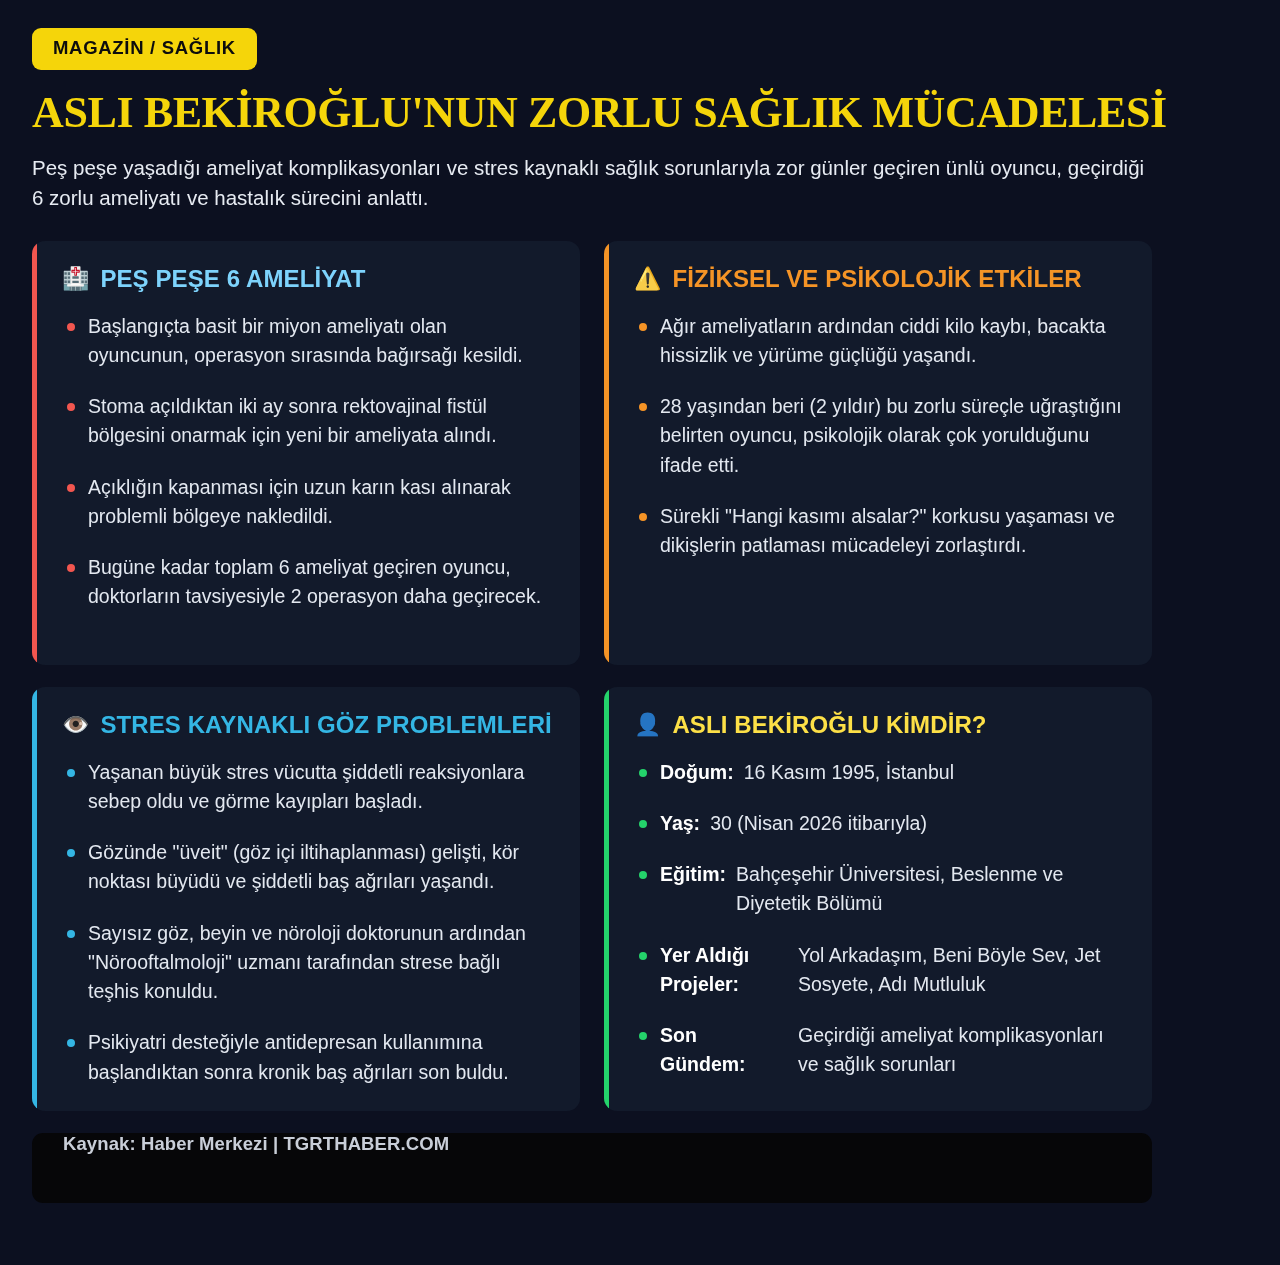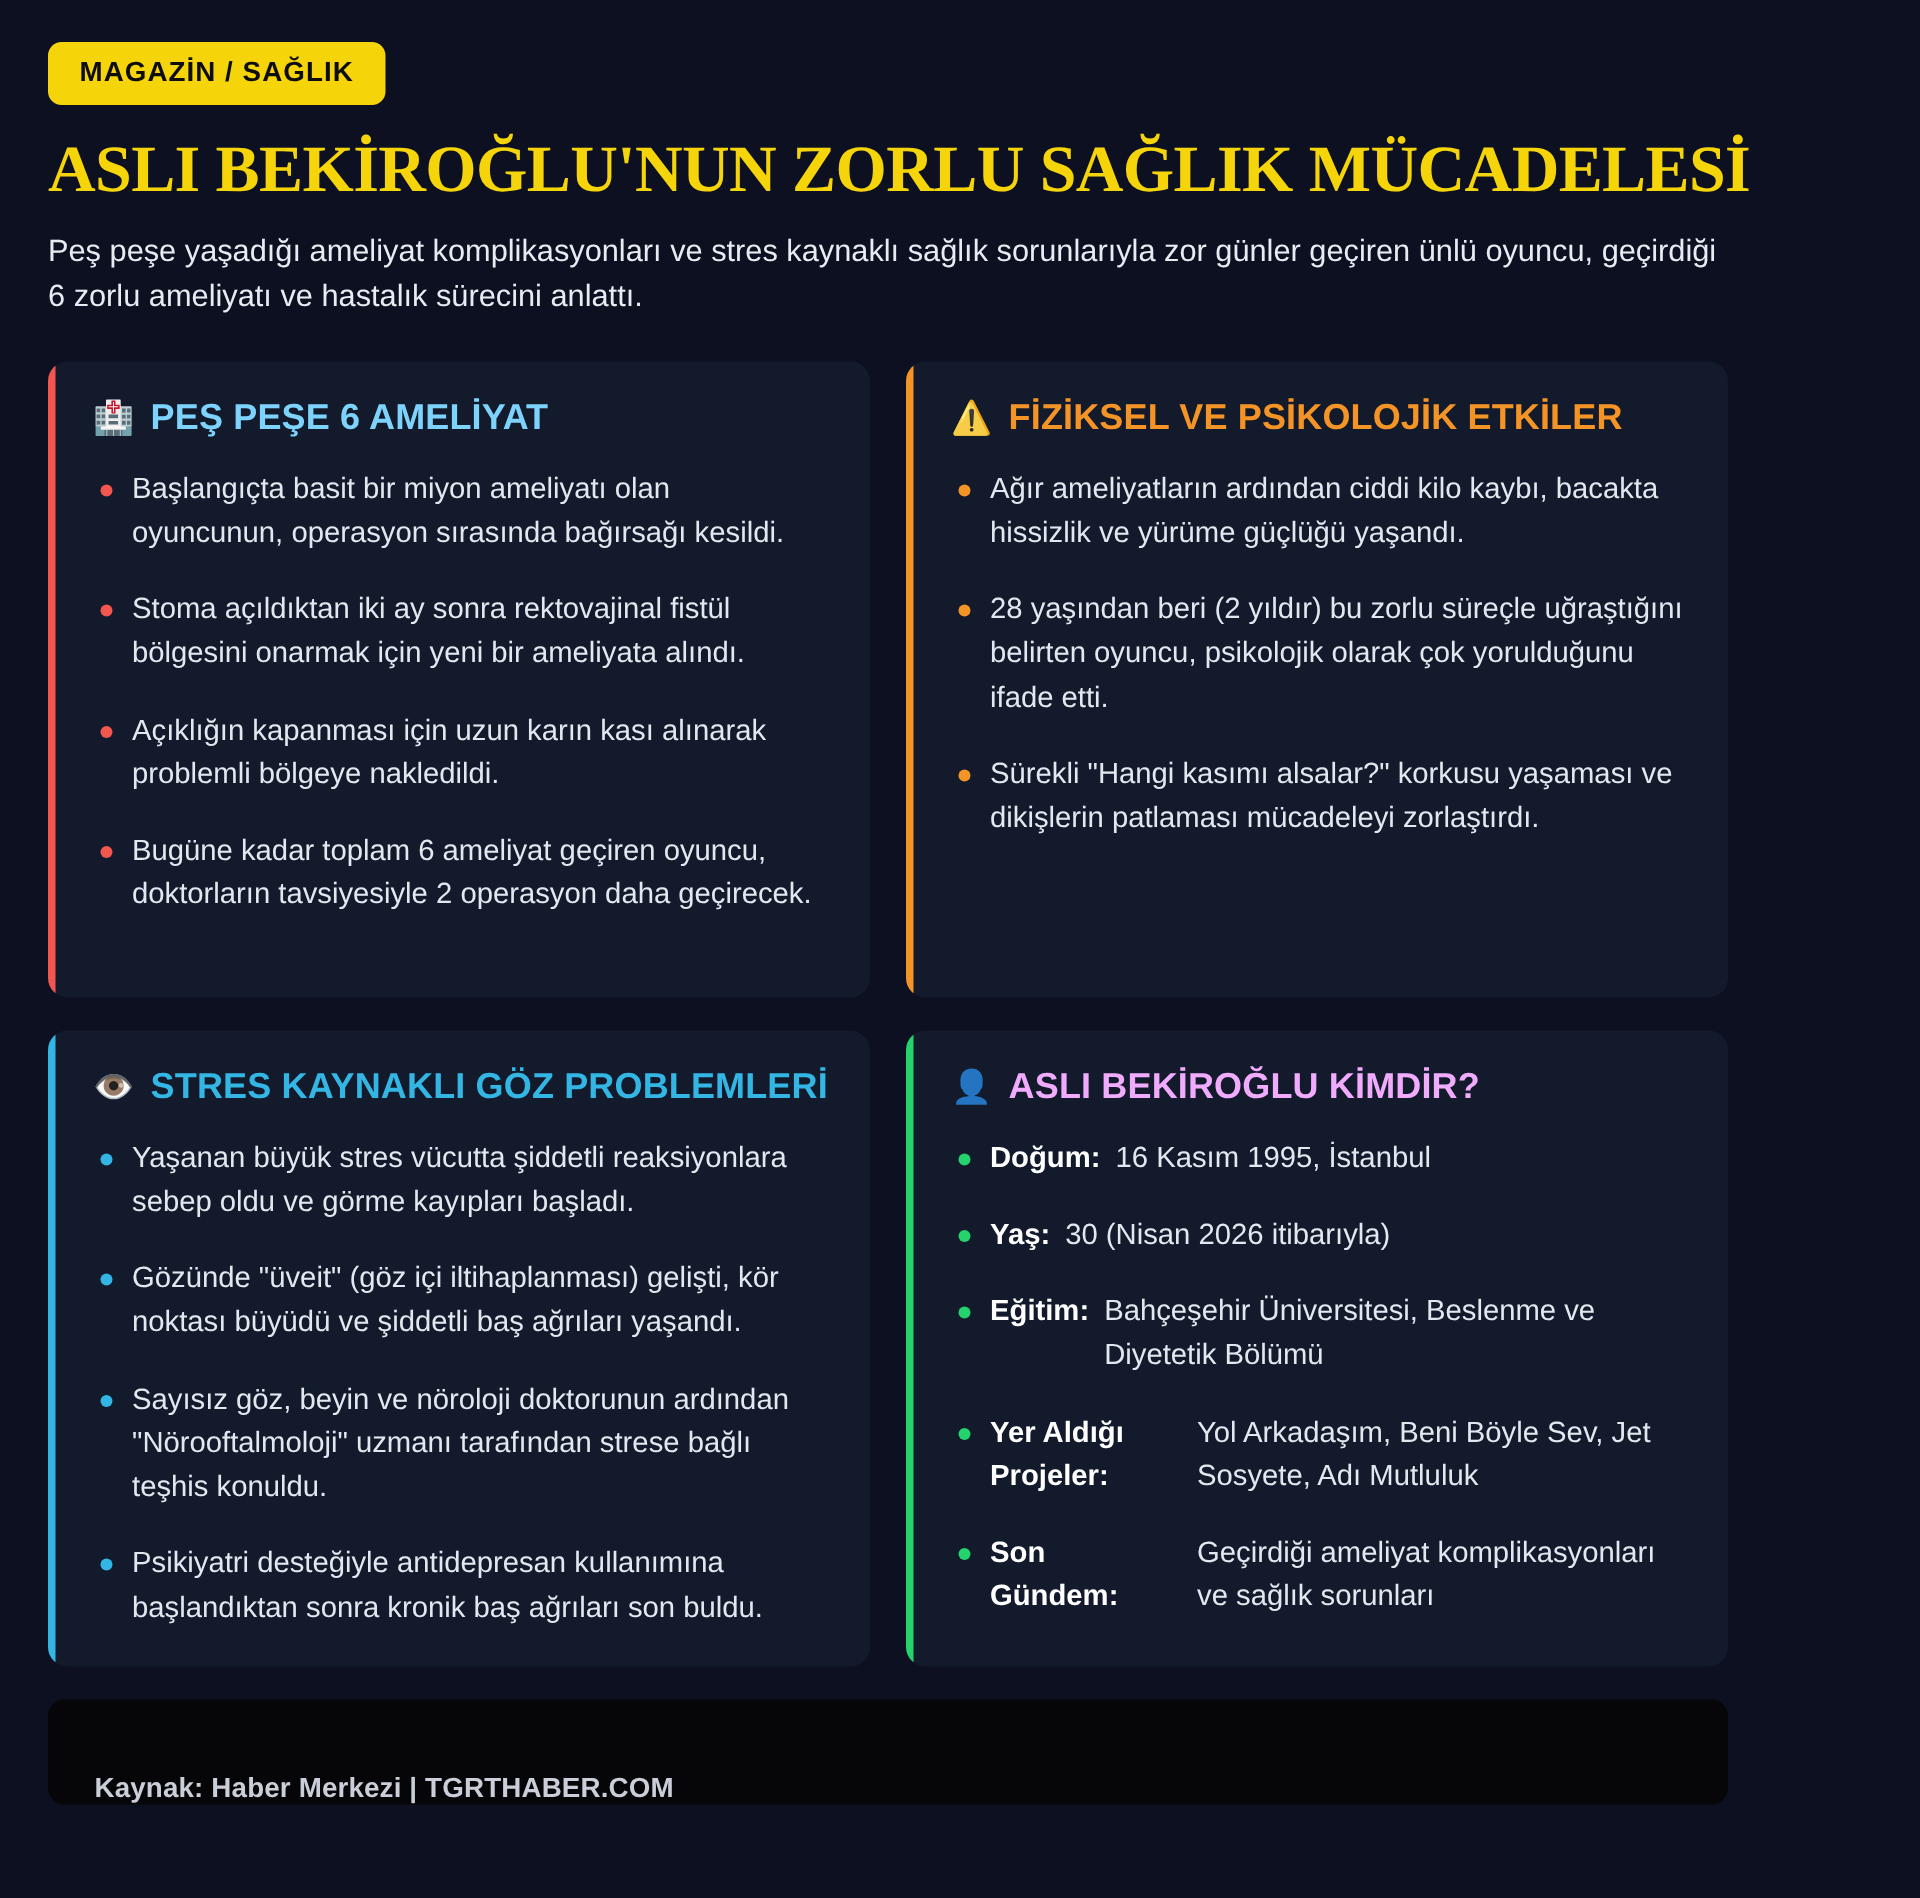--- a/index.html
+++ b/index.html
@@ -153,21 +153,21 @@
   }
   ul.bio li.stack .bio-value { padding-left: 12px; }
 
   
   .footer {
     margin-top: 22px;
     background: #060608;
     border-radius: 11px;
     height: 70px;
     display: flex;
-    align-items: flex-end;
+    align-items: flex-start;
     padding-left: 31px;
   }
   .footer-text {
     color: #c9ced8;
     font-size: 18.5px;
     font-weight: bold;
     letter-spacing: 0.1px;
   }
 </style>
 </head>
@@ -221,21 +221,21 @@
         <li><span class="dot" style="background:#34b6e4"></span><span>Gözünde "üveit" (göz içi iltihaplanması) gelişti, kör noktası büyüdü ve şiddetli baş ağrıları yaşandı.</span></li>
         <li><span class="dot" style="background:#34b6e4"></span><span>Sayısız göz, beyin ve nöroloji doktorunun ardından "Nörooftalmoloji" uzmanı tarafından strese bağlı teşhis konuldu.</span></li>
         <li><span class="dot" style="background:#34b6e4"></span><span>Psikiyatri desteğiyle antidepresan kullanımına başlandıktan sonra kronik baş ağrıları son buldu.</span></li>
       </ul>
     </div>
 
     <div class="card">
       <div class="accent" style="background:#24d36b"></div>
       <div class="card-head">
         <span class="emoji">👤</span>
-        <span class="card-title" style="color:#f0abfc">ASLI BEKİROĞLU KİMDİR?</span>
+        <span class="card-title" style="color:#fde047">ASLI BEKİROĞLU KİMDİR?</span>
       </div>
       <ul class="bio">
         <li>
           <span class="dot"></span>
           <span class="bio-label">Doğum:</span>
           <span class="bio-value">16 Kasım 1995, İstanbul</span>
         </li>
         <li>
           <span class="dot"></span>
           <span class="bio-label">Yaş:</span>

